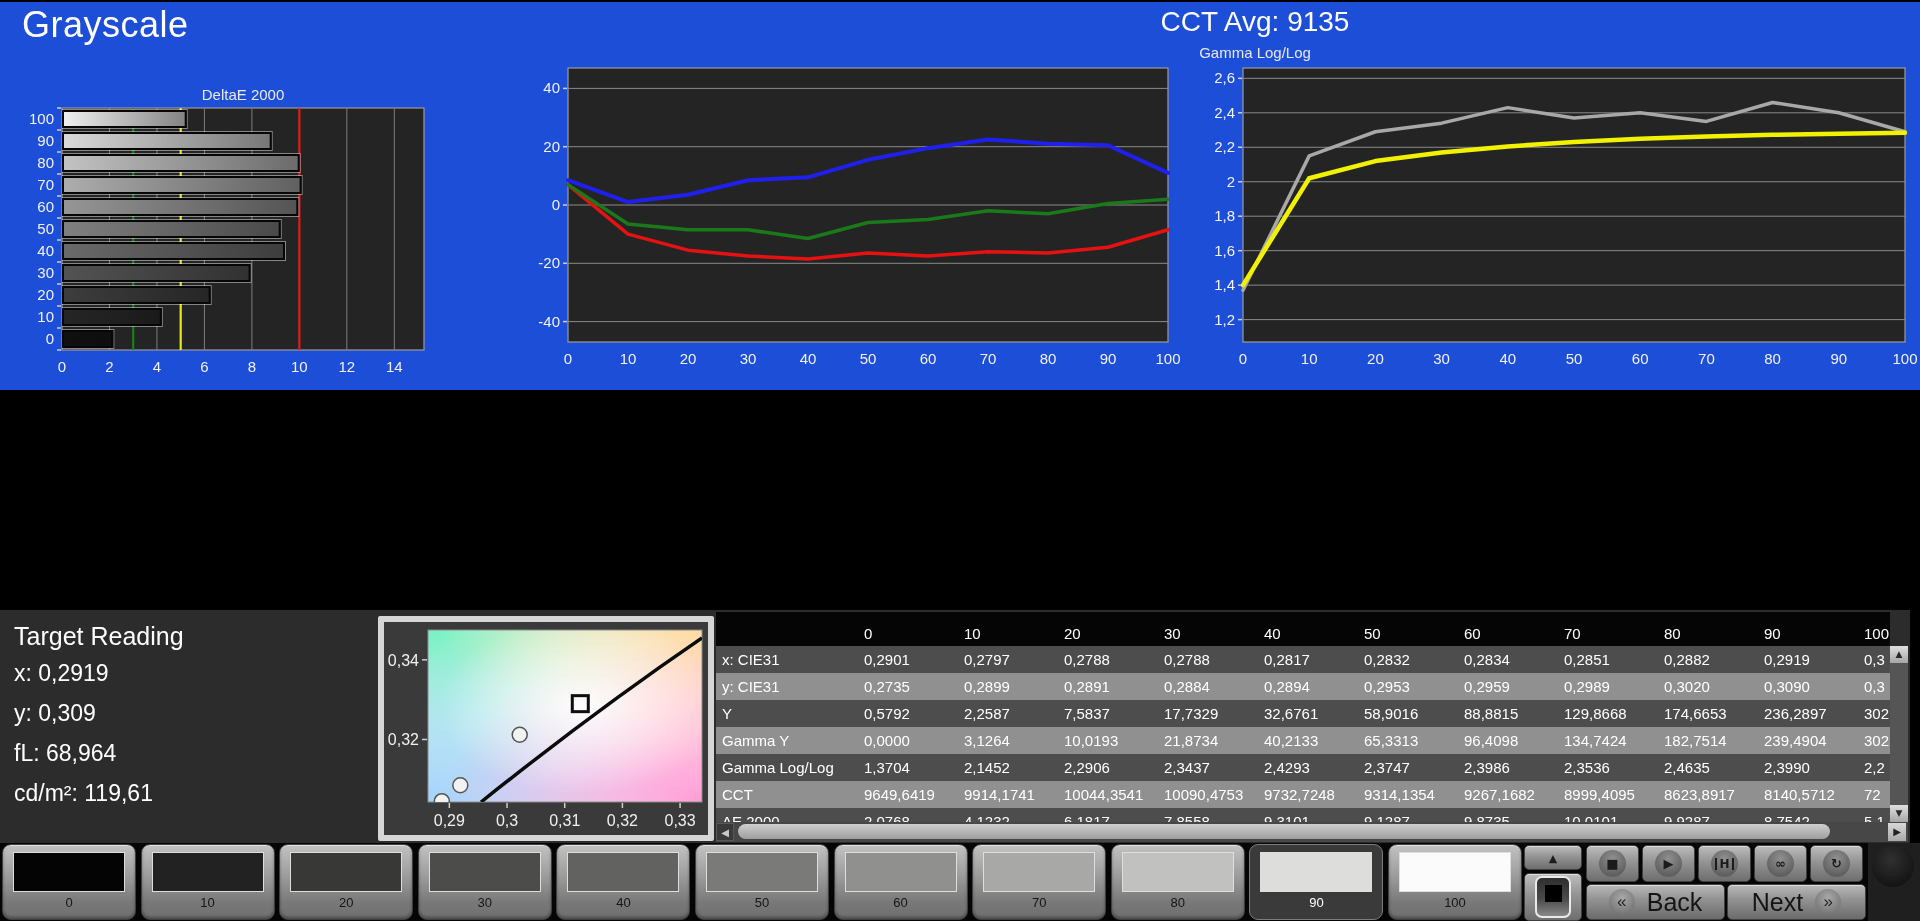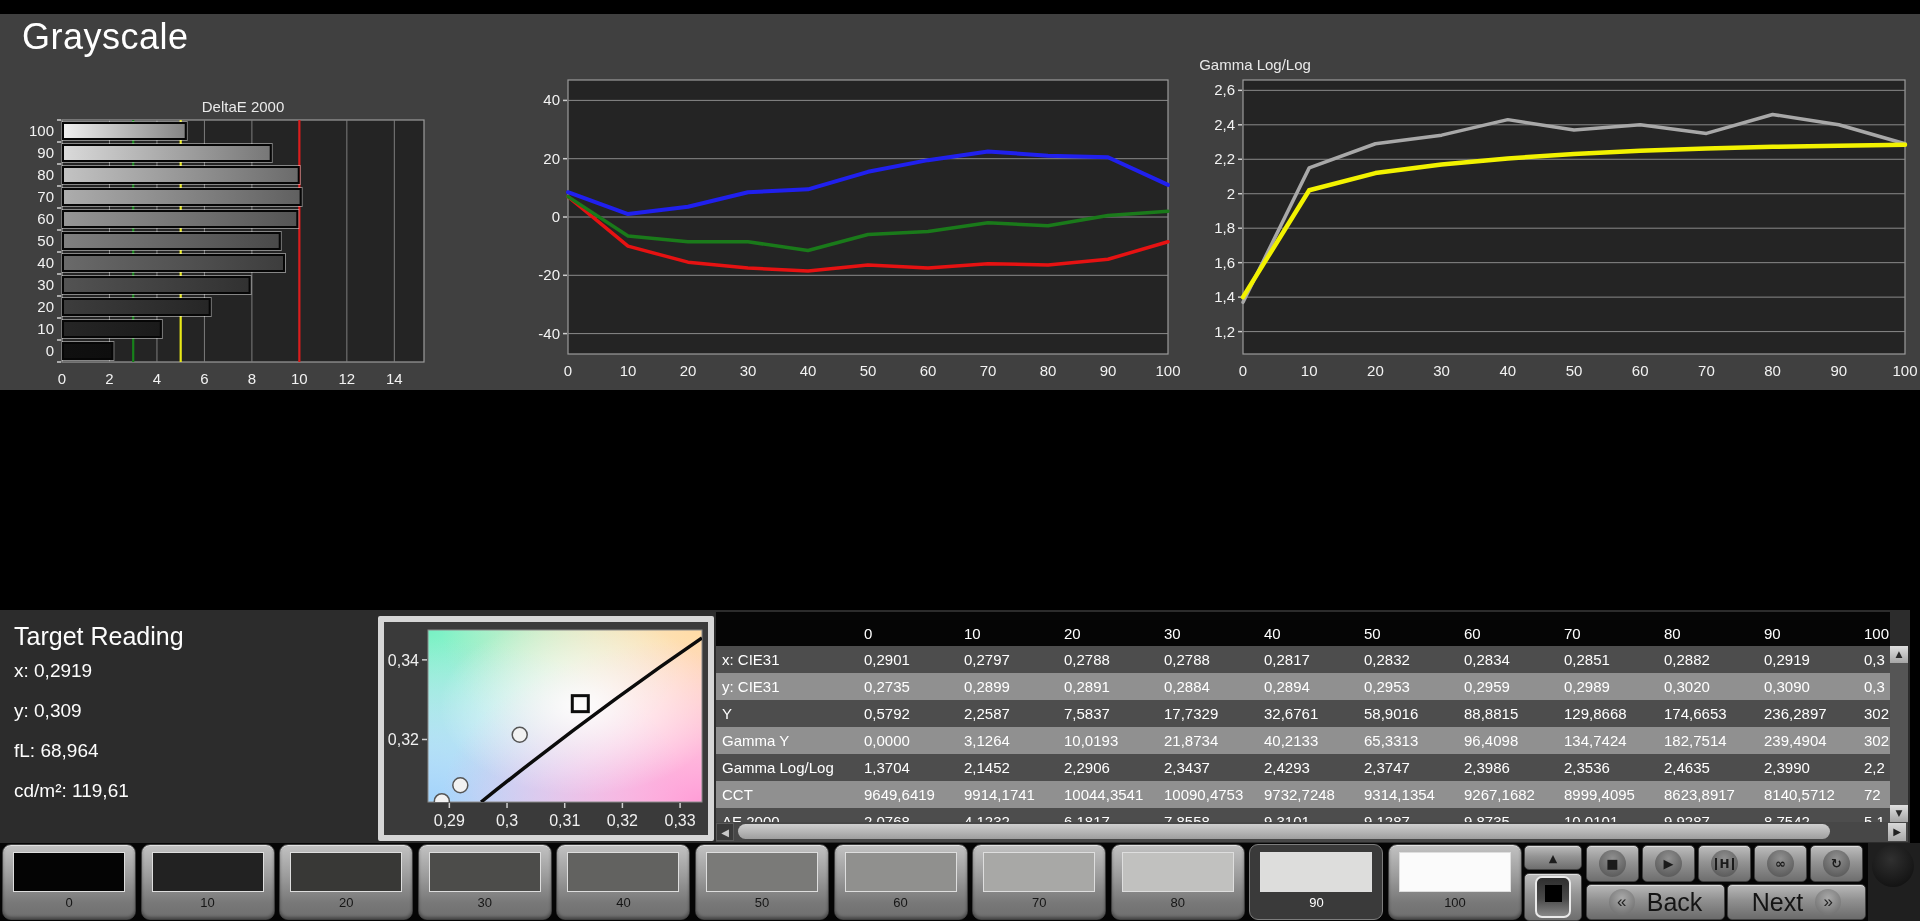--- a/index.html
+++ b/index.html
@@ -2,42 +2,42 @@
 <html><head>
 <meta charset="utf-8">
 <style>
   html,body{margin:0;padding:0;background:#000;}
   *{box-sizing:border-box;}
   .stage{position:relative;width:1920px;height:921px;background:#000;overflow:hidden;
          font-family:"Liberation Sans",sans-serif;color:#fff;}
   .abs{position:absolute;}
 
   
-  .top-panel{left:0;top:12px;width:1920px;height:390px;background:#404040;border-top:2px solid #000;}
+  .top-panel{left:0;top:0;width:1920px;height:390px;background:#1d4ed8;border-top:2px solid #000;}
   .title-grayscale{left:22px;top:2px;font-size:36px;font-weight:500;color:#fff;letter-spacing:.5px;}
   .de-average{left:35px;top:46px;width:400px;text-align:center;font-size:27px;color:#fdfdfd;}
   .mid-title{left:430px;top:4px;width:550px;text-align:center;font-size:28px;color:#fdfdfd;}
   .right-title{left:980px;top:4px;width:550px;text-align:center;font-size:28px;color:#fdfdfd;}
   .sub-title{font-size:15px;color:#e9e9e9;text-align:center;}
   .sub-deltae{left:93px;top:84px;width:300px;}
   .sub-rgb{left:430px;top:42px;width:550px;}
   .sub-gamma{left:980px;top:42px;width:550px;}
   svg text{font-family:"Liberation Sans",sans-serif;}
 
   
   .swatch-strip{left:0;top:390px;width:1920px;height:220px;background:#000;}
   .vlabel{position:absolute;writing-mode:vertical-rl;transform:rotate(180deg);
           font-size:12px;font-weight:bold;color:#fff;text-align:center;height:40px;left:231px;}
   .swatch{position:absolute;width:97px;height:36px;border:1px solid #e9e9e9;}
   .swatch-label{position:absolute;width:97px;text-align:center;font-size:13px;font-weight:bold;color:#fff;}
 
   
   .bottom-section{left:0;top:610px;width:1910px;height:233px;background:#2c2c2c;}
   .cr-title{left:14px;top:622px;font-size:25px;color:#fdfdfd;}
-  .cr-line{left:14px;font-size:19px;color:#fdfdfd;}
+  .cr-line{left:14px;font-size:23px;color:#fdfdfd;}
 
   .cie-frame{left:378px;top:616px;width:336px;height:225px;background:#3a3a3a;
              border:6px solid #d6d6d6;border-radius:2px;}
 
   
   .dtable{left:716px;top:612px;width:1174px;height:210px;overflow:hidden;background:#2c2c2c;}
   .trow{display:flex;width:1242px;}
   .trow div{flex:0 0 100px;width:100px;padding-left:6px;font-size:15px;color:#fff;
             white-space:nowrap;overflow:hidden;}
   .trow div:first-child{flex:0 0 142px;width:142px;}
@@ -94,20 +94,21 @@
                  display:flex;align-items:flex-start;justify-content:center;}
   .pattern-square{width:17px;height:17px;background:#000;margin-top:7px;border:1px solid #000;}
 </style>
 </head>
 <body>
 
 <div class="stage">
 
   <div class="abs top-panel">
     <div class="abs title-grayscale">Grayscale</div>
+    <div class="abs right-title">CCT Avg: 9135</div>
 
     <div class="abs sub-title sub-deltae">DeltaE 2000</div>
     <div class="abs sub-title sub-gamma">Gamma Log/Log</div>
 
     <svg id="svg-deltae" class="abs" style="left:28px;top:96px;" width="402" height="284">
         <rect x="34" y="10" width="362" height="242" fill="#242424" stroke="#9b9b9b" stroke-width="1.2"></rect>
         <line x1="81.47540983606558" y1="10" x2="81.47540983606558" y2="252" stroke="#7d7d7d" stroke-width="1"></line>
         <line x1="128.95081967213116" y1="10" x2="128.95081967213116" y2="252" stroke="#7d7d7d" stroke-width="1"></line>
         <line x1="176.4262295081967" y1="10" x2="176.4262295081967" y2="252" stroke="#7d7d7d" stroke-width="1"></line>
         <line x1="223.9016393442623" y1="10" x2="223.9016393442623" y2="252" stroke="#7d7d7d" stroke-width="1"></line>

